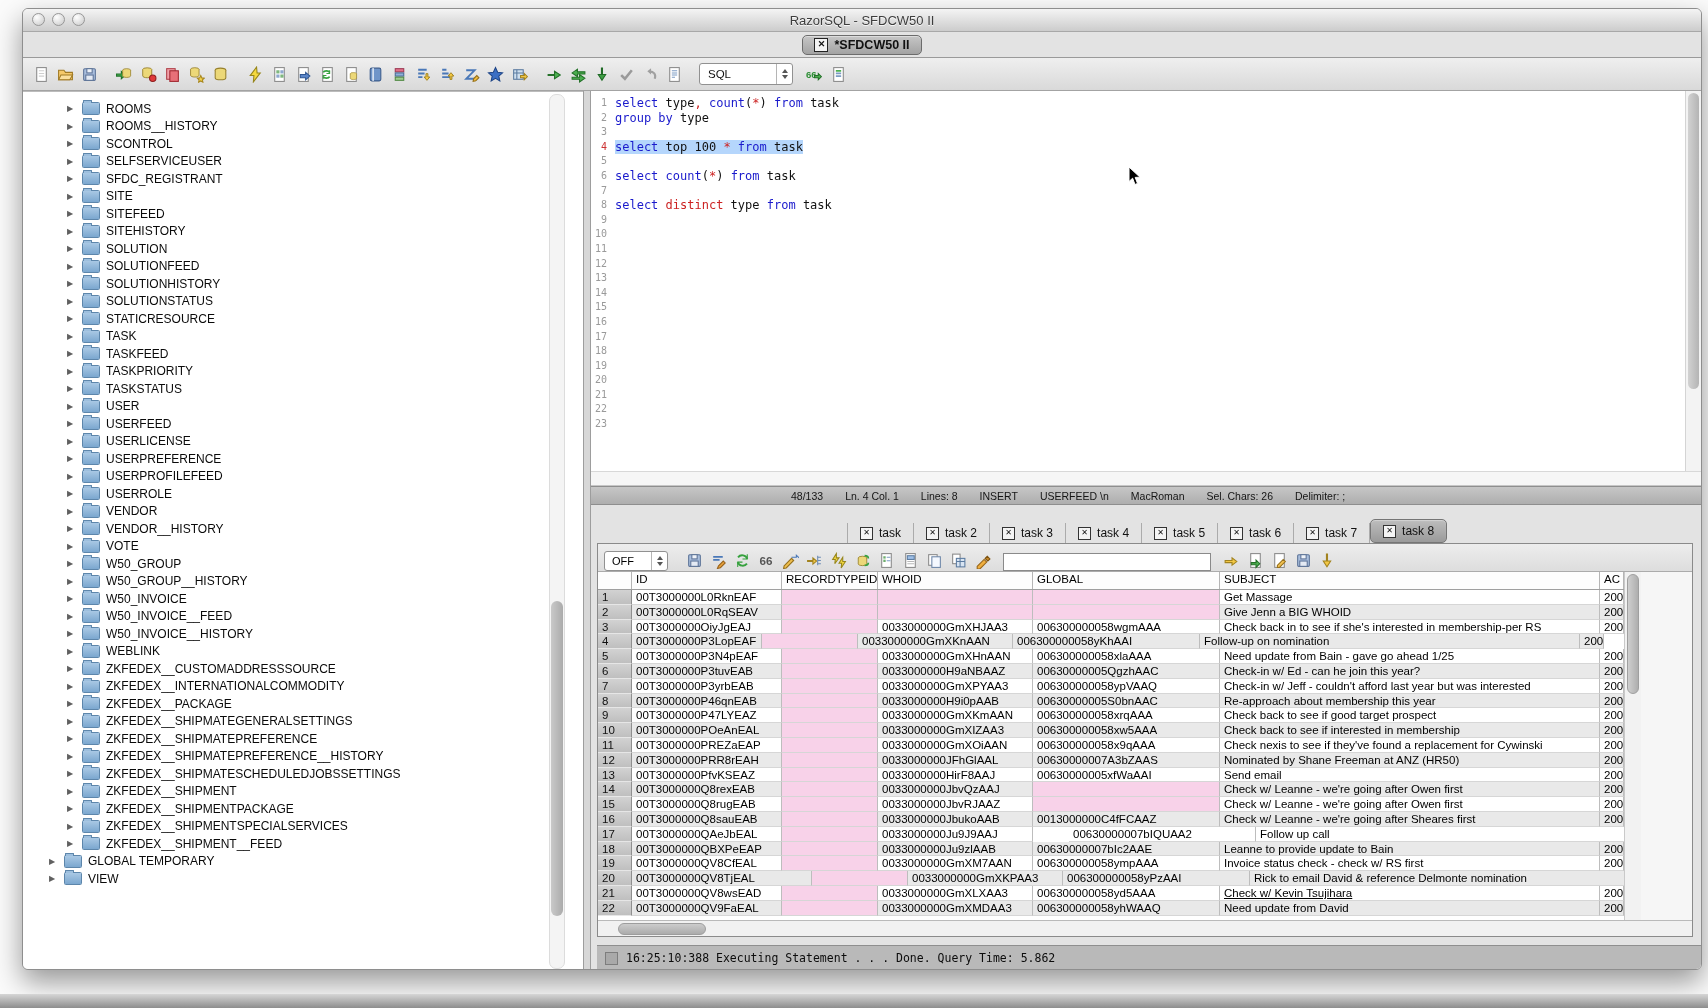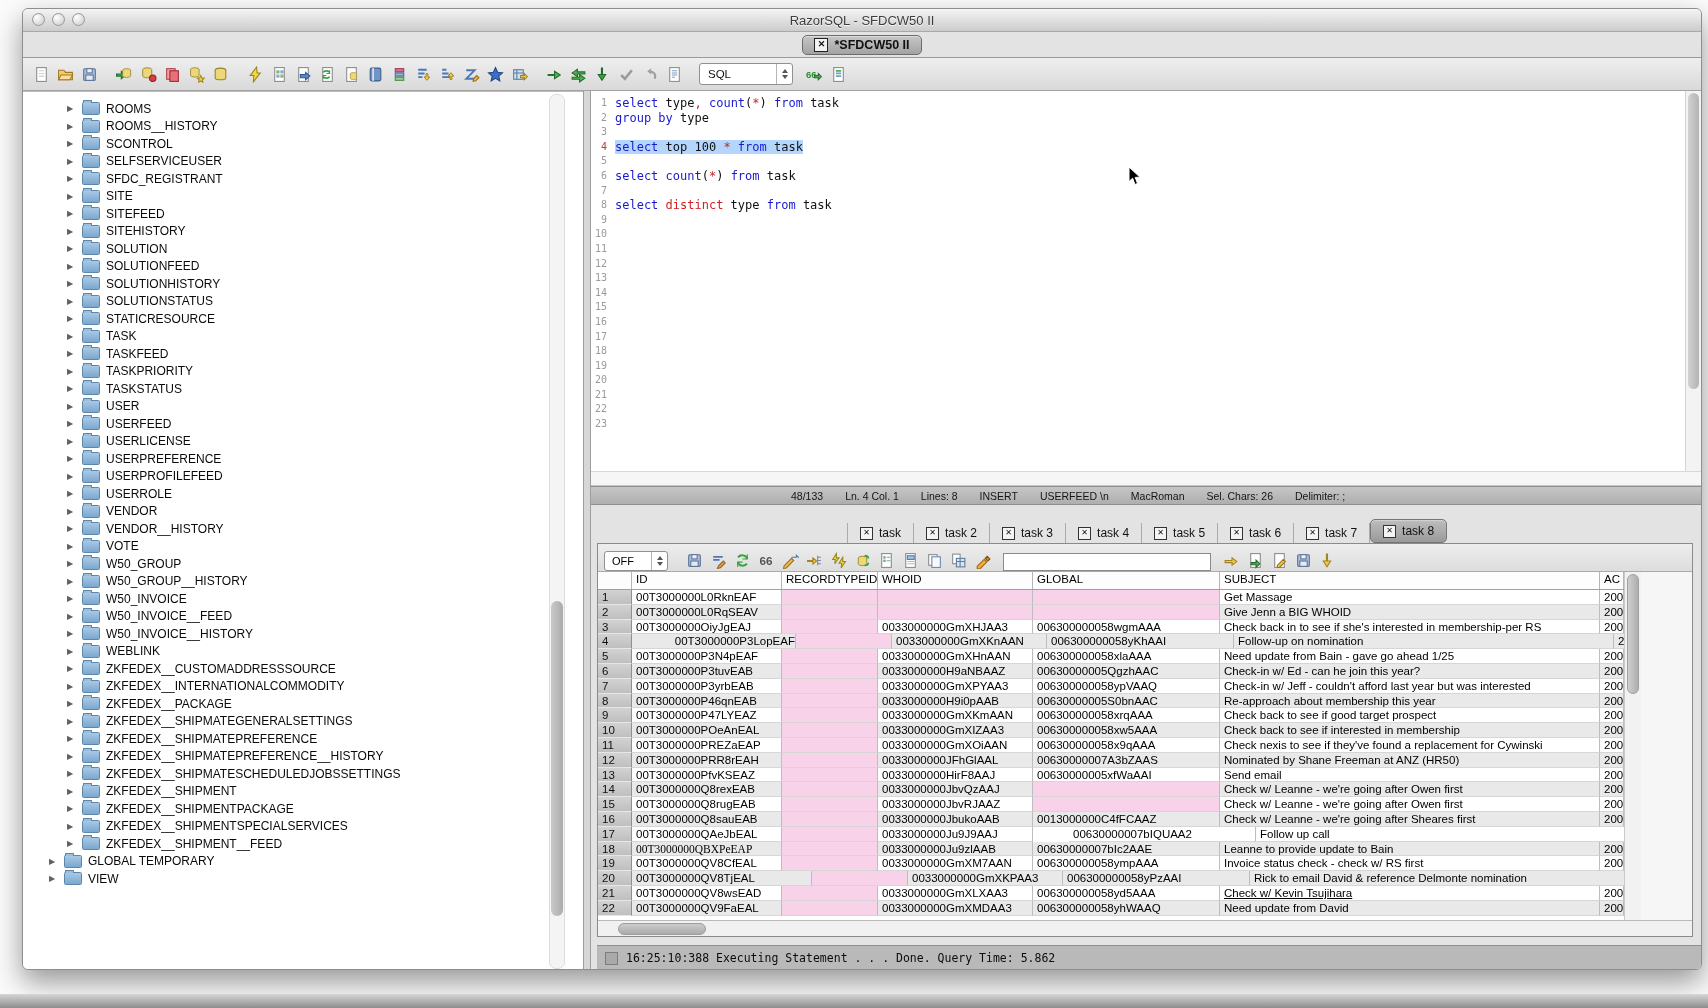--- a/index.html
+++ b/index.html
@@ -797,21 +797,21 @@
                   <div class="tcell numcell" style="width: 34px;">3</div>
                   <div class="tcell" style="width: 150px;">00T3000000OiyJgEAJ</div>
                   <div class="tcell nullcell" style="width: 96px;"></div>
                   <div class="tcell" style="width: 155px;">0033000000GmXHJAA3</div>
                   <div class="tcell" style="width: 187px;">006300000058wgmAAA</div>
                   <div class="tcell" style="width: 380px;">Check back in to see if she's interested in membership-per RS</div>
                   <div class="tcell" style="width: 24px;">200</div>
                 </div>
                 <div class="trow alt">
                   <div class="tcell numcell" style="width: 34px;">4</div>
-                  <div class="tcell" style="width: 164px; text-align: right;">00T3000000P3LopEAF</div>
+                  <div class="tcell" style="width: 130px;">00T3000000P3LopEAF</div>
                   <div class="tcell nullcell" style="width: 96px;"></div>
                   <div class="tcell" style="width: 155px;">0033000000GmXKnAAN</div>
                   <div class="tcell" style="width: 187px;">006300000058yKhAAI</div>
                   <div class="tcell" style="width: 380px;">Follow-up on nomination</div>
                   <div class="tcell" style="width: 24px;">200</div>
                 </div>
                 <div class="trow">
                   <div class="tcell numcell" style="width: 34px;">5</div>
                   <div class="tcell" style="width: 150px;">00T3000000P3N4pEAF</div>
                   <div class="tcell nullcell" style="width: 96px;"></div>
@@ -923,21 +923,21 @@
                   <div class="tcell numcell" style="width: 34px;">17</div>
                   <div class="tcell" style="width: 150px;">00T3000000QAeJbEAL</div>
                   <div class="tcell nullcell" style="width: 96px;"></div>
                   <div class="tcell" style="width: 155px;">0033000000Ju9J9AAJ</div>
                   <div class="tcell" style="width: 187px; margin-left: 36px;">00630000007bIQUAA2</div>
                   <div class="tcell" style="width: 380px;">Follow up call</div>
                   <div class="tcell" style="width: 24px;">200</div>
                 </div>
                 <div class="trow alt">
                   <div class="tcell numcell" style="width: 34px;">18</div>
-                  <div class="tcell" style="width: 150px; font-family: Liberation Serif, serif;">00T3000000QBXPeEAP</div>
+                  <div class="tcell" style="width: 150px;">00T3000000QBXPeEAP</div>
                   <div class="tcell nullcell" style="width: 96px;"></div>
                   <div class="tcell" style="width: 155px;">0033000000Ju9zlAAB</div>
                   <div class="tcell" style="width: 187px;">00630000007bIc2AAE</div>
                   <div class="tcell" style="width: 380px;">Leanne to provide update to Bain</div>
                   <div class="tcell" style="width: 24px;">200</div>
                 </div>
                 <div class="trow">
                   <div class="tcell numcell" style="width: 34px;">19</div>
                   <div class="tcell" style="width: 150px;">00T3000000QV8CfEAL</div>
                   <div class="tcell nullcell" style="width: 96px;"></div>

